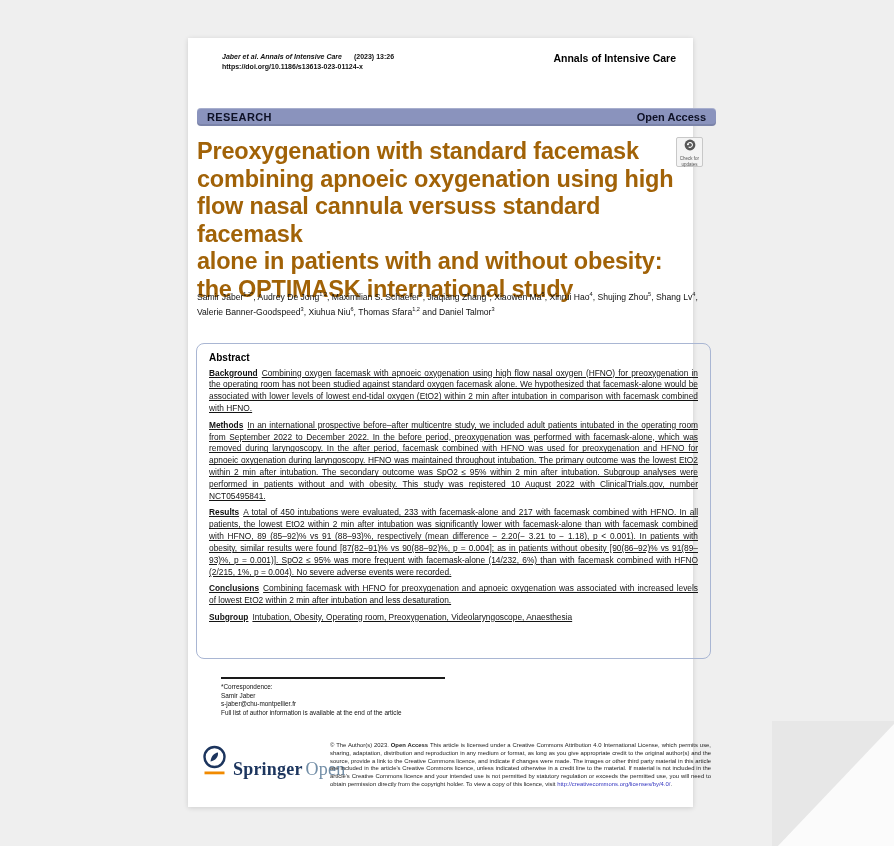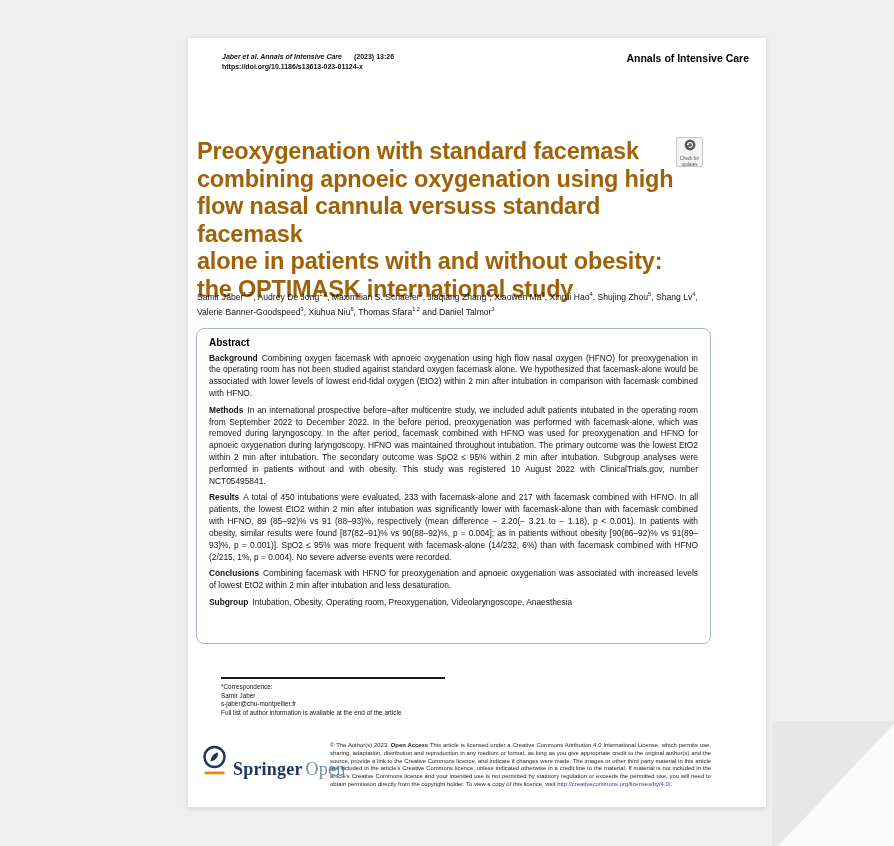--- a/index.html
+++ b/index.html
@@ -13,21 +13,21 @@
     position:absolute; left:772px; top:721px; width:122px; height:125px;
     background:#e7e7e7;
     clip-path:polygon(0 0, 100% 0, 100% 4%, 5% 100%, 0 100%);
   }
   .fold-light {
     position:absolute; left:778px; top:724px; width:116px; height:122px;
     background:#fbfbfb;
     clip-path:polygon(100% 0, 100% 100%, 0 100%);
   }
   .sheet {
-    position:absolute; left:188px; top:38px; width:578px; height:769px;
+    position:absolute; left:188px; top:38px; width:505px; height:769px;
     background:#ffffff; box-shadow:0 1px 5px rgba(0,0,0,0.14);
   }
   
   .masthead { position:absolute; top:14px; left:34px; right:17px; display:flex; justify-content:space-between; align-items:flex-start; }
   .cite { font-size:7px; line-height:9.5px; color:#111; }
   .cite-line1 { font-weight:700; }
   .cite-italic { font-style:italic; }
   .cite-volume { margin-left:12px; }
   .cite-doi { font-weight:700; }
   .journal-name { font-size:10.5px; font-weight:700; color:#000; }
@@ -51,25 +51,25 @@
   
   .title {
     position:absolute; top:100px; left:9px; width:478px;
     font-size:23.5px; line-height:27.5px; font-weight:700; letter-spacing:-0.2px;
     color:#a16207; white-space:pre-line;
   }
   .authors { position:absolute; top:250px; left:9px; width:516px; font-size:8.6px; line-height:12.5px; color:#111; }
   .authors sup { font-size:5.6px; }
   
   .abstract {
-    position:absolute; top:290px; left:8px; width:515px; min-height:316px; box-sizing:border-box;
+    position:absolute; top:305px; left:8px; width:515px; min-height:316px; box-sizing:border-box;
     border:1.5px solid var(--abstract_border); border-radius:8px; padding:8px 12px 9px;
   }
   .abstract-heading { font-size:10px; font-weight:700; color:#000; margin:0 0 2px 0; }
-  .abstract p { font-size:8.35px; line-height:11.9px; text-align:justify; margin:4.5px 0 0 0; color:#141414; }
+  .abstract p { font-size:8.35px; line-height:11.9px; text-align:justify; margin:4.5px 0 0 0; color:#141414;text-decoration:underline; }
   .abstract p b { margin-right:4px; }
   
   .corr-rule { position:absolute; top:639px; left:33px; width:224px; height:2px; background:#1a1a1a; }
   .corr { position:absolute; top:645px; left:33px; font-size:6.4px; line-height:8.7px; color:#111; }
   .corr-email { color:#111; text-decoration:none; }
   
   .pub { position:absolute; top:707px; left:13px; display:flex; align-items:flex-end; gap:5px; }
   .pub-text { font-family:"Liberation Serif", serif; font-size:18px; letter-spacing:0.2px; }
   .pub-primary { font-weight:700; color:var(--springer_navy); }
   .pub-secondary { font-weight:400; color:var(--springer_open); margin-left:3px; }
@@ -90,20 +90,24 @@
   <div class="masthead">
     <div class="cite">
       <div class="cite-line1">
         <span class="cite-italic">Jaber et al. Annals of Intensive Care</span><span class="cite-volume">(2023) 13:26</span>
       </div>
       <div class="cite-doi">https://doi.org/10.1186/s13613-023-01124-x</div>
     </div>
     <div class="journal-name">Annals of Intensive Care</div>
   </div>
 
+  <div class="banner">
+    <span class="banner-type">RESEARCH</span>
+    <span class="banner-access">Open Access</span>
+  </div>
 
   <div class="badge">
     <span>
       <svg width="12" height="12" viewBox="0 0 12 12">
         <circle cx="6" cy="6" r="5.4" fill="#575757"></circle>
         <path d="M3.6 6a2.4 2.4 0 1 1 1 1.9" fill="none" stroke="#ffffff" stroke-width="1.1"></path>
         <path d="M3.2 4.6 L3.7 6.6 L5.4 5.4 Z" fill="#ffffff"></path>
       </svg>
     </span>
     <span class="badge-text">Check for

